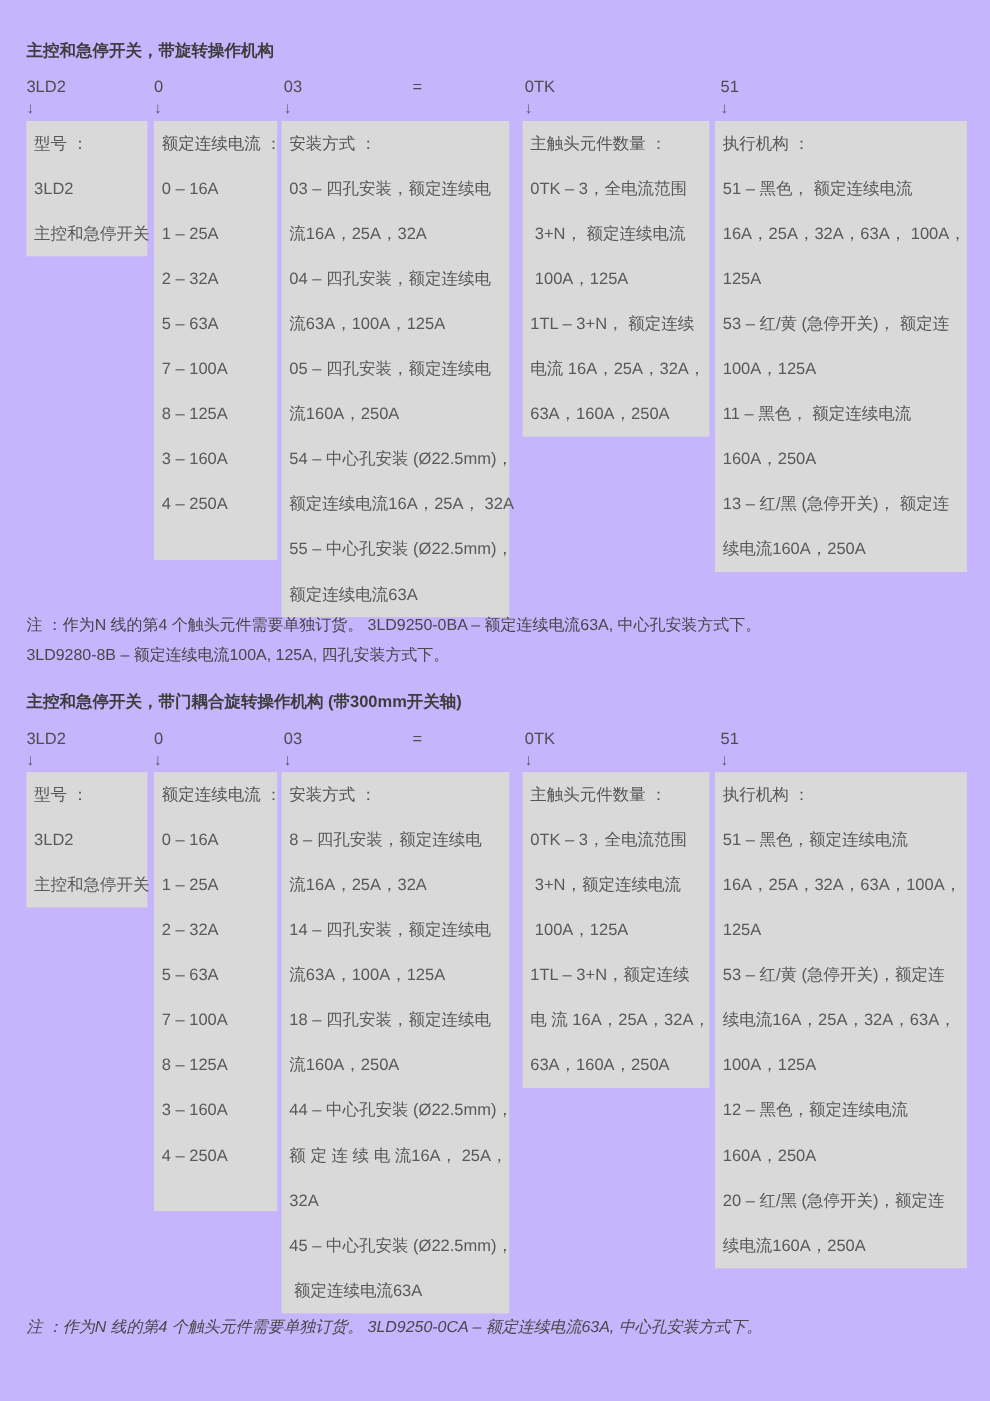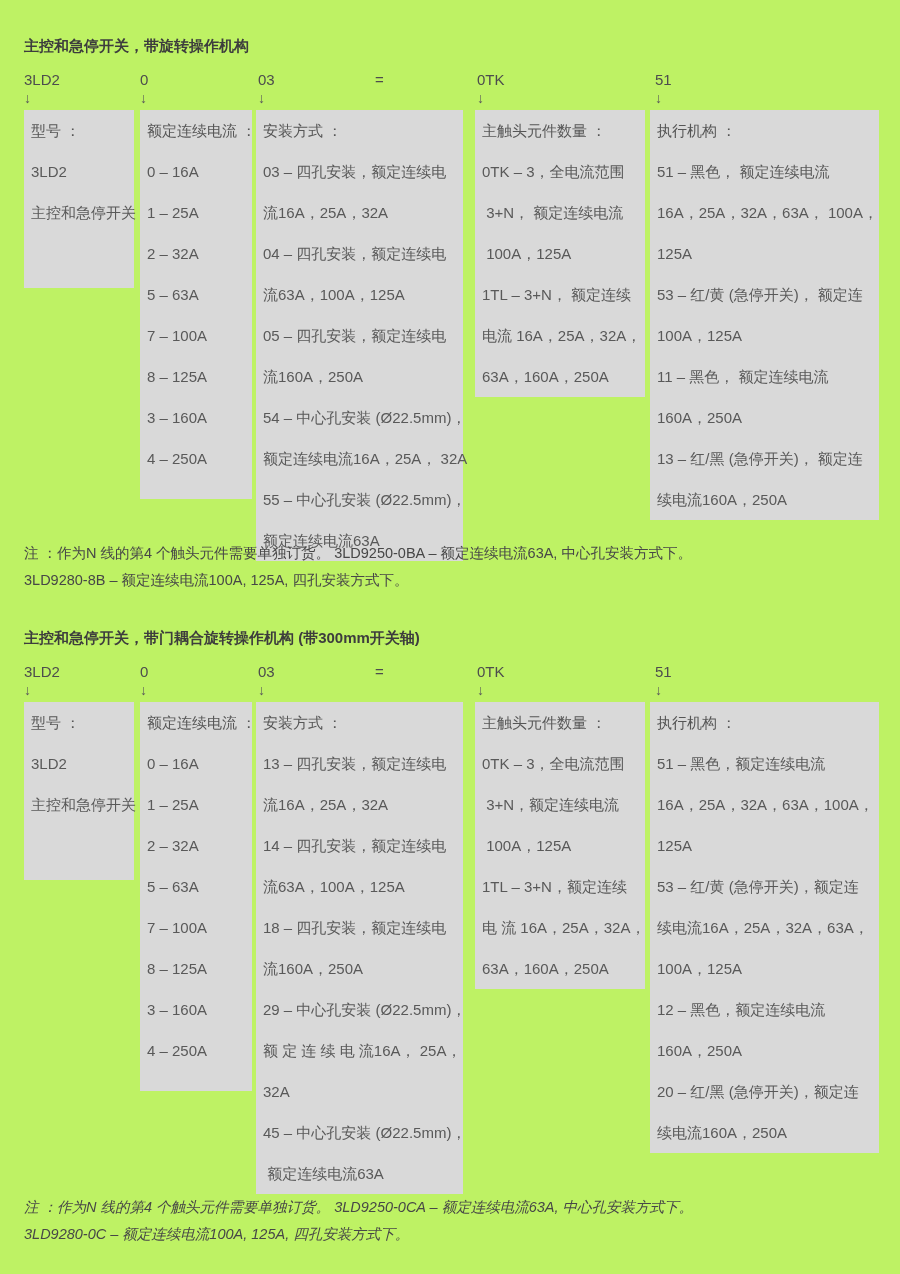--- a/index.html
+++ b/index.html
@@ -3,21 +3,21 @@
 <meta charset="utf-8">
 <style>
   html,body{margin:0;padding:0;}
   body{
     width:900px;height:1274px;
     background:#ffffff;
     font-family:"Liberation Sans","DejaVu Sans",sans-serif;
     position:relative;
     overflow:hidden;
   }
-  .page{position:absolute;left:0;top:0;width:900px;height:1274px;background:#bef264;}
+  .page{position:absolute;left:0;top:0;width:900px;height:1274px;background:#c4b5fd;}
   .section{position:absolute;left:0;width:900px;}
   .section-title{
     position:absolute;left:24px;top:0;
     font-size:15px;font-weight:bold;color:#3d3d3d;
     white-space:pre;
   }
   .code-row{position:absolute;left:0;top:0;width:900px;height:40px;}
   .code-cell{position:absolute;top:0;}
   .code-text{font-size:15px;color:#4d4d4d;white-space:pre;line-height:17px;}
   .arrow{font-size:14px;color:#5a5a5a;line-height:16px;margin-top:2px;}
@@ -28,22 +28,22 @@
     color:#595959;
   }
   .col-box .line{
     height:41px;line-height:41px;
     padding-left:7px;
     font-size:15px;
     white-space:pre;
     overflow:visible;
   }
   .col-box .line.header{color:#565656;}
-  .c1{padding-bottom:55px;}
-  .c2{padding-bottom:20px;}
+  .c1{}
+  .c2{padding-bottom:30px;}
   .c4{padding-bottom:0;}
   .notes{position:absolute;left:24px;top:0;width:860px;}
   .note-line{
     font-size:14.5px;color:#474747;line-height:27px;white-space:pre;
   }
 </style>
 </head>
 <body>
 
 <div class="page">
@@ -120,21 +120,21 @@
           <div class="line">16A，25A，32A，63A， 100A，</div>
           <div class="line">125A</div>
           <div class="line">53 – 红/黄 (急停开关)， 额定连</div>
           <div class="line">100A，125A</div>
           <div class="line">11 – 黑色， 额定连续电流</div>
           <div class="line">160A，250A</div>
           <div class="line">13 – 红/黑 (急停开关)， 额定连</div>
           <div class="line">续电流160A，250A</div>
         </div>
       </div>
-    <div class="notes" style="top:540px;">
+    <div class="notes" style="top:556px;">
         <div class="note-line">注 ：作为N 线的第4 个触头元件需要单独订货。 3LD9250-0BA – 额定连续电流63A, 中心孔安装方式下。</div>
         <div class="note-line">3LD9280-8B – 额定连续电流100A, 125A, 四孔安装方式下。</div>
       </div>
   </div>
 
   <div class="section" id="section-1" style="top:0;">
     <div class="section-title" style="top:629px;">主控和急停开关，带门耦合旋转操作机构 (带300mm开关轴)</div>
     <div class="code-row" style="top:663px;">
         <div class="code-cell" style="left: 24px;">
           <div class="code-text">3LD2</div>
@@ -172,27 +172,27 @@
           <div class="line">1 – 25A</div>
           <div class="line">2 – 32A</div>
           <div class="line">5 – 63A</div>
           <div class="line">7 – 100A</div>
           <div class="line">8 – 125A</div>
           <div class="line">3 – 160A</div>
           <div class="line">4 – 250A</div>
         </div>
         <div class="col-box c3" style="left: 256px; width: 207px;">
           <div class="line header">安装方式 ：</div>
-          <div class="line">13 – 四孔安装，额定连续电</div>
+          <div class="line">8 – 四孔安装，额定连续电</div>
           <div class="line">流16A，25A，32A</div>
           <div class="line">14 – 四孔安装，额定连续电</div>
           <div class="line">流63A，100A，125A</div>
           <div class="line">18 – 四孔安装，额定连续电</div>
           <div class="line">流160A，250A</div>
-          <div class="line">29 – 中心孔安装 (Ø22.5mm)，</div>
+          <div class="line">44 – 中心孔安装 (Ø22.5mm)，</div>
           <div class="line">额 定 连 续 电 流16A， 25A，</div>
           <div class="line">32A</div>
           <div class="line">45 – 中心孔安装 (Ø22.5mm)，</div>
           <div class="line"> 额定连续电流63A</div>
         </div>
         <div class="col-box c4" style="left: 475px; width: 170px;">
           <div class="line header">主触头元件数量 ：</div>
           <div class="line">0TK – 3，全电流范围</div>
           <div class="line"> 3+N，额定连续电流</div>
           <div class="line"> 100A，125A</div>
@@ -209,17 +209,16 @@
           <div class="line">续电流16A，25A，32A，63A，</div>
           <div class="line">100A，125A</div>
           <div class="line">12 – 黑色，额定连续电流</div>
           <div class="line">160A，250A</div>
           <div class="line">20 – 红/黑 (急停开关)，额定连</div>
           <div class="line">续电流160A，250A</div>
         </div>
       </div>
     <div class="notes" style="top:1194px;font-style:italic;">
         <div class="note-line">注 ：作为N 线的第4 个触头元件需要单独订货。 3LD9250-0CA – 额定连续电流63A, 中心孔安装方式下。</div>
-        <div class="note-line">3LD9280-0C – 额定连续电流100A, 125A, 四孔安装方式下。</div>
       </div>
   </div>
 
 </div>
 
 </body></html>

